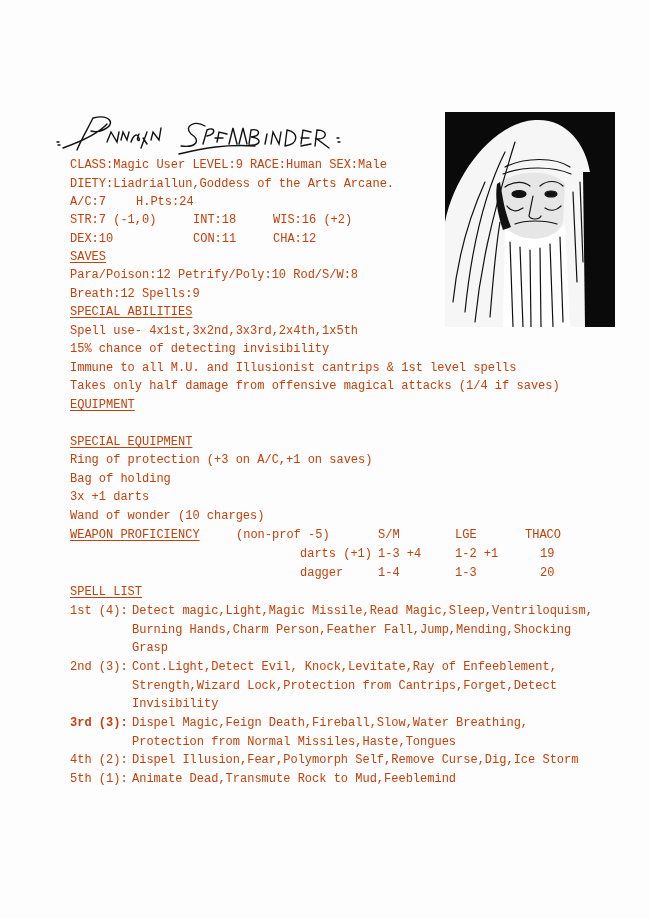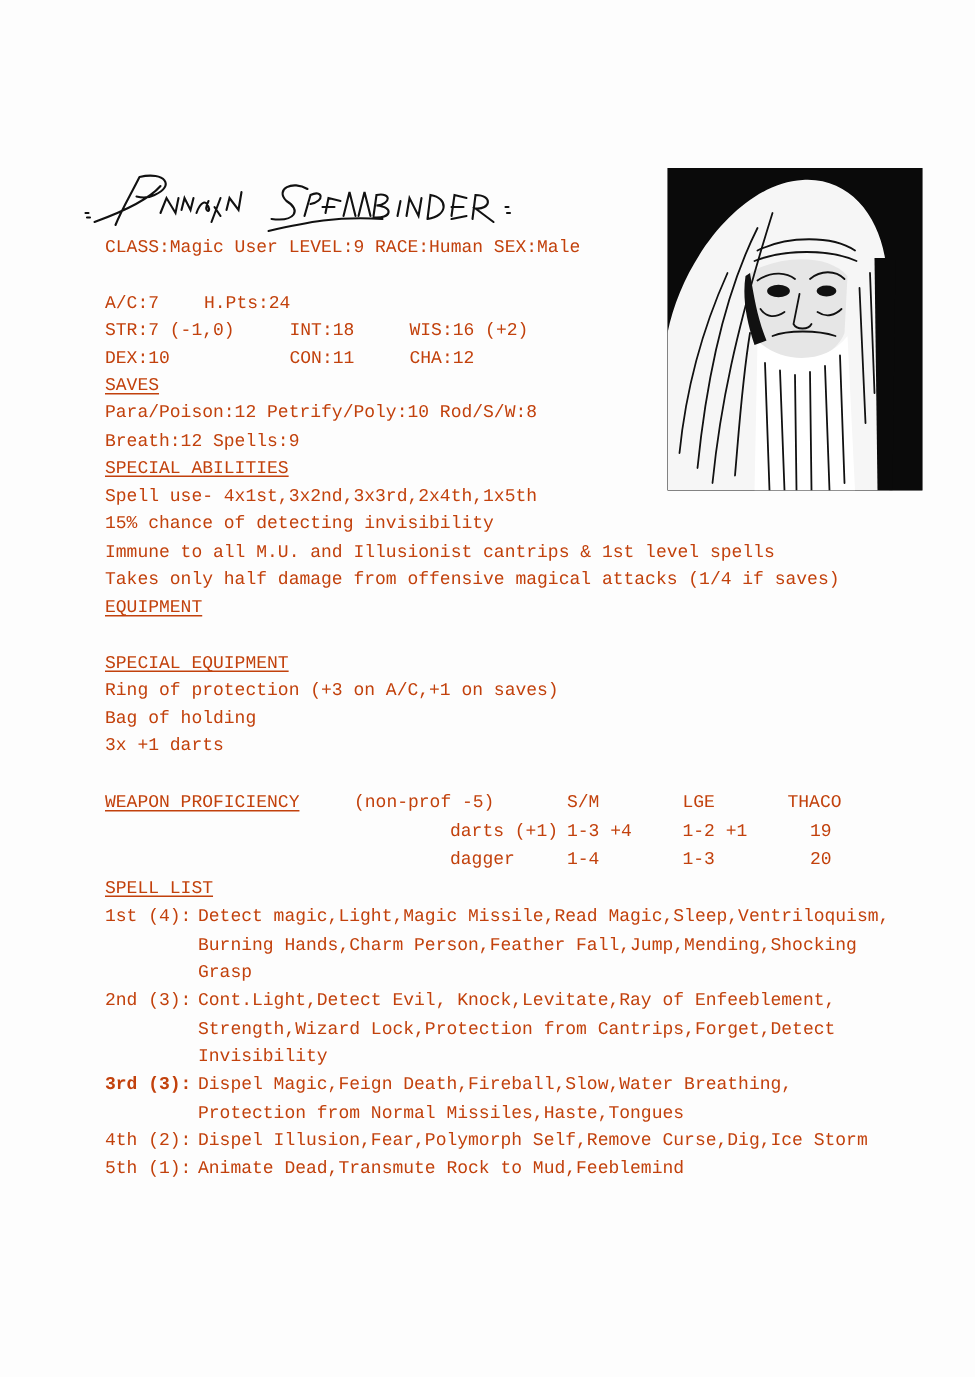--- a/index.html
+++ b/index.html
@@ -59,20 +59,21 @@
         <path d="M62 94 C66 100, 72 100, 78 96"></path>
         <path d="M100 96 C106 100, 112 98, 116 94"></path>
         <path d="M135 70 L138 150 M128 80 L132 170"></path>
       </g>
       <path d="M55 70 C58 88, 60 100, 66 115 L58 118 C52 100, 50 85, 52 72 Z" fill="#111"></path>
       <path d="M138 60 L152 60 L150 215 L140 215 Z" fill="#0a0a0a"></path>
     </svg>
   </div>
 
   <div class="line mono" style="left:70px; top:158px;">CLASS:Magic User LEVEL:9 RACE:Human SEX:Male</div>
+  <div class="line mono" style="left:70px; top:177px;">DIETY:Liadriallun,Goddess of the Arts Arcane.</div>
   <div class="line mono" style="left:70px; top:195px;">A/C:7</div>
   <div class="line mono" style="left:136px; top:195px;">H.Pts:24</div>
 
   <div class="line mono" style="left:70px; top:213px;">STR:7 (-1,0)</div>
   <div class="line mono" style="left:193px; top:213px;">INT:18</div>
   <div class="line mono" style="left:273px; top:213px;">WIS:16 (+2)</div>
   <div class="line mono" style="left:70px; top:232px;">DEX:10</div>
   <div class="line mono" style="left:193px; top:232px;">CON:11</div>
   <div class="line mono" style="left:273px; top:232px;">CHA:12</div>
 
@@ -85,20 +86,21 @@
   <div class="line mono" style="left:70px; top:342px;">15% chance of detecting invisibility</div>
   <div class="line mono" style="left:70px; top:361px;">Immune to all M.U. and Illusionist cantrips &amp; 1st level spells</div>
   <div class="line mono" style="left:70px; top:379px;">Takes only half damage from offensive magical attacks (1/4 if saves)</div>
 
   <div class="line mono u" style="left:70px; top:398px;">EQUIPMENT</div>
 
   <div class="line mono u" style="left:70px; top:435px;">SPECIAL EQUIPMENT</div>
   <div class="line mono" style="left:70px; top:453px;">Ring of protection (+3 on A/C,+1 on saves)</div>
   <div class="line mono" style="left:70px; top:472px;">Bag of holding</div>
   <div class="line mono" style="left:70px; top:490px;text-align:center;">3x +1 darts</div>
+  <div class="line mono" style="left:70px; top:509px;">Wand of wonder (10 charges)</div>
 
   <div class="line mono u" style="left:70px; top:528px;">WEAPON PROFICIENCY</div>
   <div class="line mono" style="left:236px; top:528px;">(non-prof -5)</div>
   <div class="line mono" style="left:378px; top:528px;">S/M</div>
   <div class="line mono" style="left:455px; top:528px;">LGE</div>
   <div class="line mono" style="left:525px; top:528px;">THACO</div>
 
   <div class="line mono" style="left:300px; top:547px;">darts (+1)</div>
   <div class="line mono" style="left:378px; top:547px;">1-3 +4</div>
   <div class="line mono" style="left:455px; top:547px;">1-2 +1</div>

